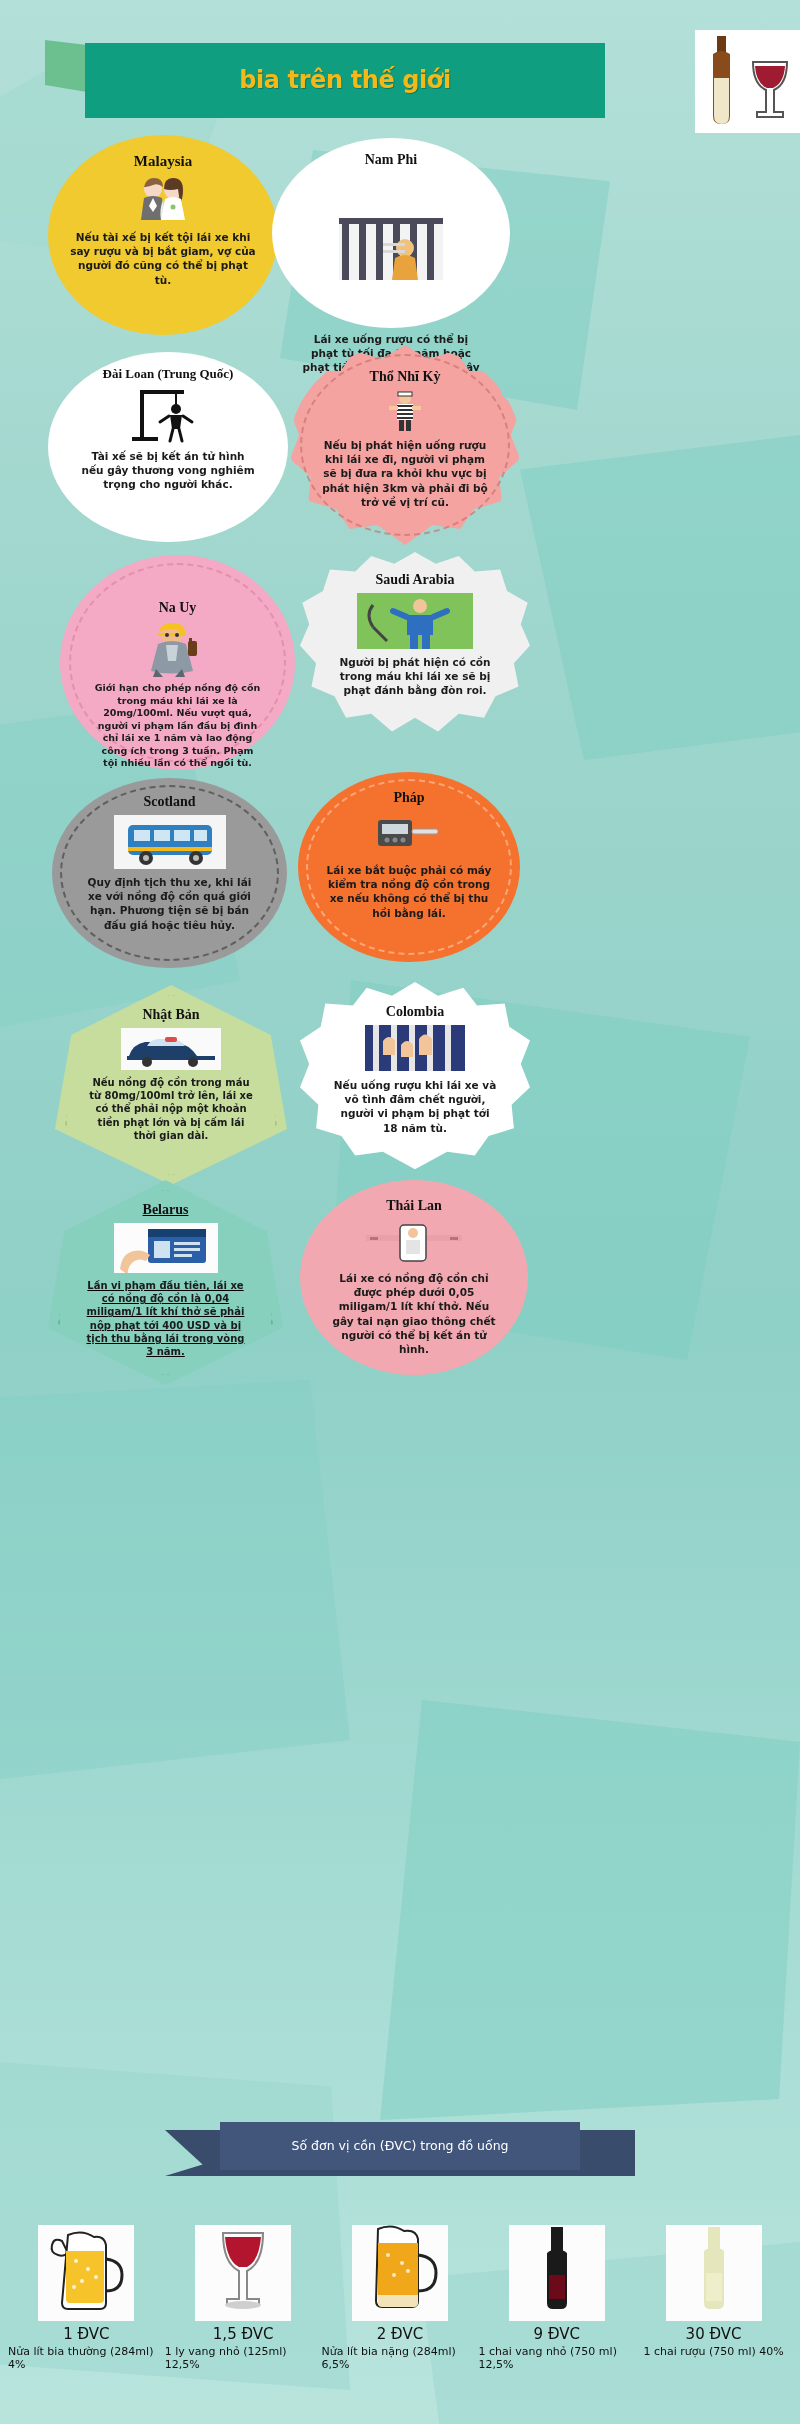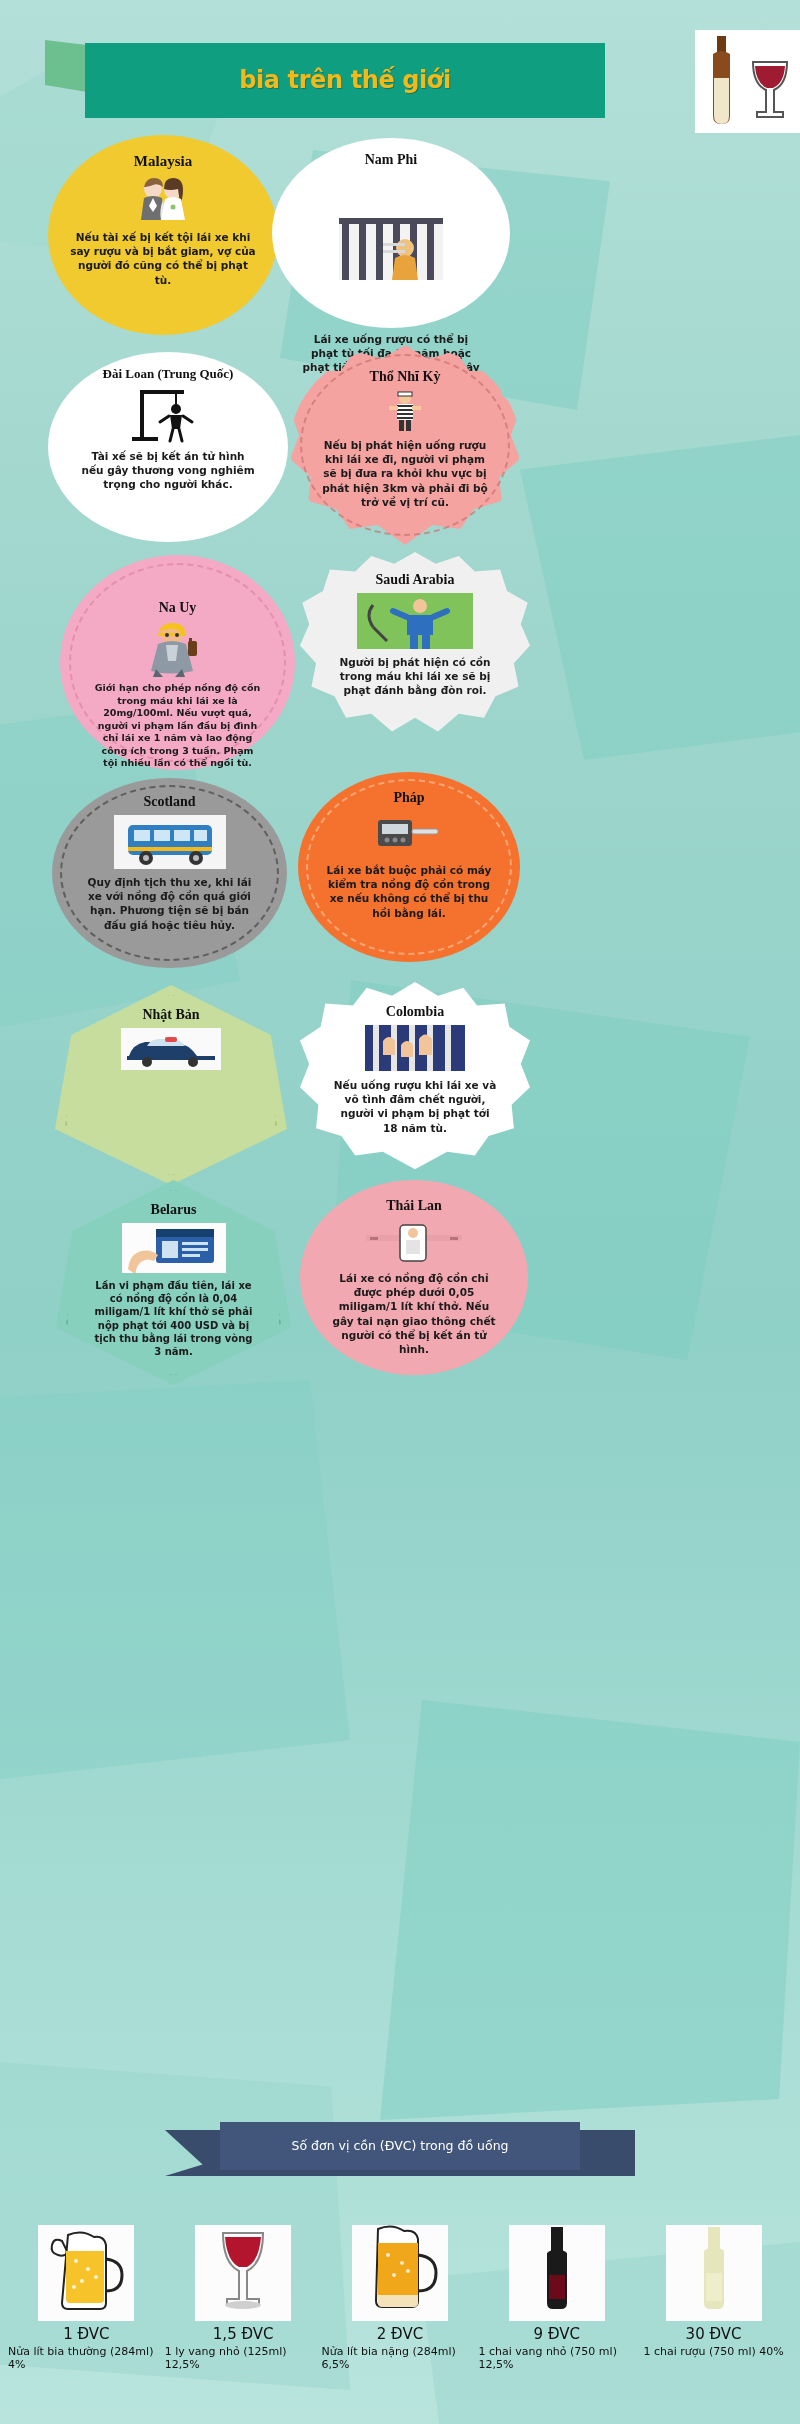--- a/index.html
+++ b/index.html
@@ -265,20 +265,21 @@
       <svg width="100" height="42" viewBox="0 0 100 42">
         <rect x="0" y="0" width="100" height="42" fill="#fafafa"></rect>
         <path d="M8 28 q4 -12 16 -14 h30 q14 2 22 14 z" fill="#1f3f6b"></path>
         <path d="M26 18 q4 -7 12 -7 h14 q8 1 12 7 z" fill="#cfe2f2"></path>
         <rect x="44" y="9" width="12" height="5" rx="2" fill="#e24b4b"></rect>
         <rect x="6" y="28" width="88" height="4" fill="#1f3f6b"></rect>
         <circle cx="26" cy="34" r="5" fill="#333"></circle>
           <circle cx="72" cy="34" r="5" fill="#333"></circle>
       </svg>
     </div>
+    <div class="body" style="position:relative;margin-top:6px;width:168px;font-size:10px;line-height:1.32;">Nếu nồng độ cồn trong máu từ 80mg/100ml trở lên, lái xe có thể phải nộp một khoản tiền phạt lớn và bị cấm lái thời gian dài.</div>
   </div>
 
   <div class="node" style="left:300px;top:982px;width:230px;height:195px;">
     <div style="position:absolute;left:0;top:0;width:230px;height:195px;background:#ffffff;
       clip-path: polygon(50% 0,60% 7%,71% 3%,77% 12%,89% 11%,91% 23%,100% 30%,96% 42%,100% 54%,92% 63%,93% 75%,82% 79%,76% 89%,64% 87%,50% 96%,36% 87%,24% 89%,18% 79%,7% 75%,8% 63%,0 54%,4% 42%,0 30%,9% 23%,11% 11%,23% 12%,29% 3%,40% 7%);"></div>
     <div class="ttl" style="position:relative;margin-top:22px;font-size:14px;">Colombia</div>
     <div class="art" style="position:relative;margin-top:5px;width:100px;height:46px;">
       <svg width="100" height="46" viewBox="0 0 100 46">
         <rect x="0" y="0" width="100" height="46" fill="#2b3a78"></rect>
         <g fill="#e6e6e6">
@@ -289,21 +290,21 @@
             <rect x="80" y="0" width="6" height="46"></rect>
           </g>
         <path d="M18 16 q6 -8 12 0 v14 h-12z" fill="#f2c49a"></path>
         <path d="M54 14 q6 -9 13 0 v16 h-13z" fill="#f2c49a"></path>
         <path d="M36 20 q6 -8 12 0 v12 h-12z" fill="#f2c49a"></path>
       </svg>
     </div>
     <div class="body" style="position:relative;margin-top:7px;width:166px;font-size:10.5px;line-height:1.35;">Nếu uống rượu khi lái xe và vô tình đâm chết người, người vi phạm bị phạt tới 18 năm tù.</div>
   </div>
 
-  <div class="node" style="left:56px;top:1180px;width:235px;height:205px;">
+  <div class="node" style="left:48px;top:1180px;width:235px;height:205px;text-decoration:underline;">
     <div style="position:absolute;left:0;top:0;width:235px;height:205px;background:#86d0bd;
       clip-path: polygon(50% 0,93% 25%,100% 72%,50% 100%,0 72%,7% 25%);"></div>
     <div style="position:absolute;left:10px;top:9px;width:215px;height:187px;border:2px dashed #4f9e8b;
       clip-path: polygon(50% 0,93% 25%,100% 72%,50% 100%,0 72%,7% 25%);opacity:.55;"></div>
     <div class="ttl" style="position:relative;margin-top:22px;font-size:14px;">Belarus</div>
     <div class="art" style="position:relative;margin-top:5px;width:104px;height:50px;">
       <svg width="104" height="50" viewBox="0 0 104 50">
         <rect x="0" y="0" width="104" height="50" fill="#fcfcfc"></rect>
         <rect x="34" y="6" width="58" height="34" rx="3" fill="#2b5fa8"></rect>
         <rect x="34" y="6" width="58" height="8" fill="#15406f"></rect>

